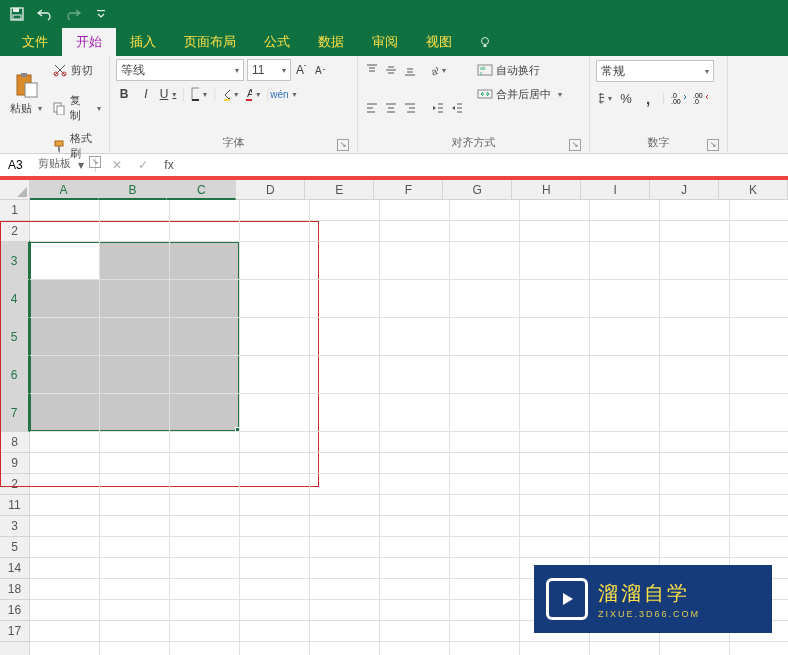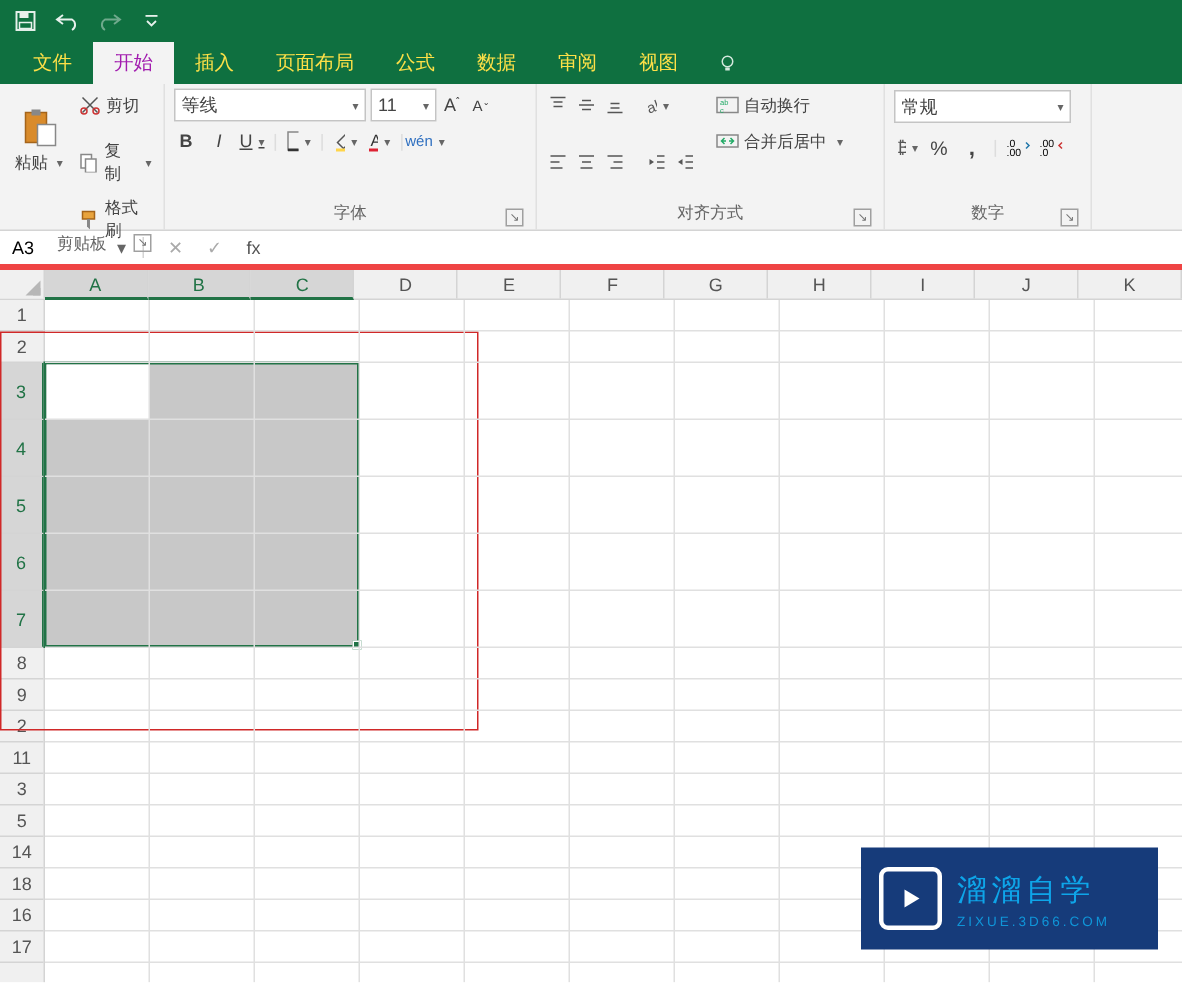--- a/index.html
+++ b/index.html
@@ -65,21 +65,21 @@
 .cells { position:relative; flex:1; }
 .gridline-v { position:absolute; top:0; bottom:0; width:1px; background:#e0e0e0;}
 .gridline-h { position:absolute; left:0; right:0; height:1px; background:#e0e0e0;}
 
 .selection { position:absolute; background: #c8c8c8; border:2px solid #217346; }
 .selection .active-cell { position:absolute; background:#fff; }
 .selection .handle { position:absolute; right:-3px; bottom:-3px; width:6px; height:6px; background:#217346; border:1px solid #fff;}
 .red-box { position:absolute; border:1px solid #d02828; pointer-events:none;}
 
 
-.watermark { position:absolute; right:16px; bottom:22px; width:198px; height:68px; background:#163b7a; color:#0ea5e9; display:flex; align-items:center; gap:10px; padding:8px 12px;}
+.watermark { position:absolute; right:16px; bottom:22px; width:238px; height:68px; background:#163b7a; color:#fde047; display:flex; align-items:center; gap:10px; padding:8px 12px;}
 .watermark .logo { width:42px;height:42px;border:3px solid #fff;border-radius:6px;display:flex;align-items:center;justify-content:center;}
 .watermark .logo svg{width:20px;height:20px;}
 .watermark .txt .main{font-size:20px;letter-spacing:3px;font-weight:500;}
 .watermark .txt .sub{font-size:9px;letter-spacing:2px;opacity:.85;margin-top:2px;}
 
 svg { display:block; }
 </style>
 </head>
 <body>
 

